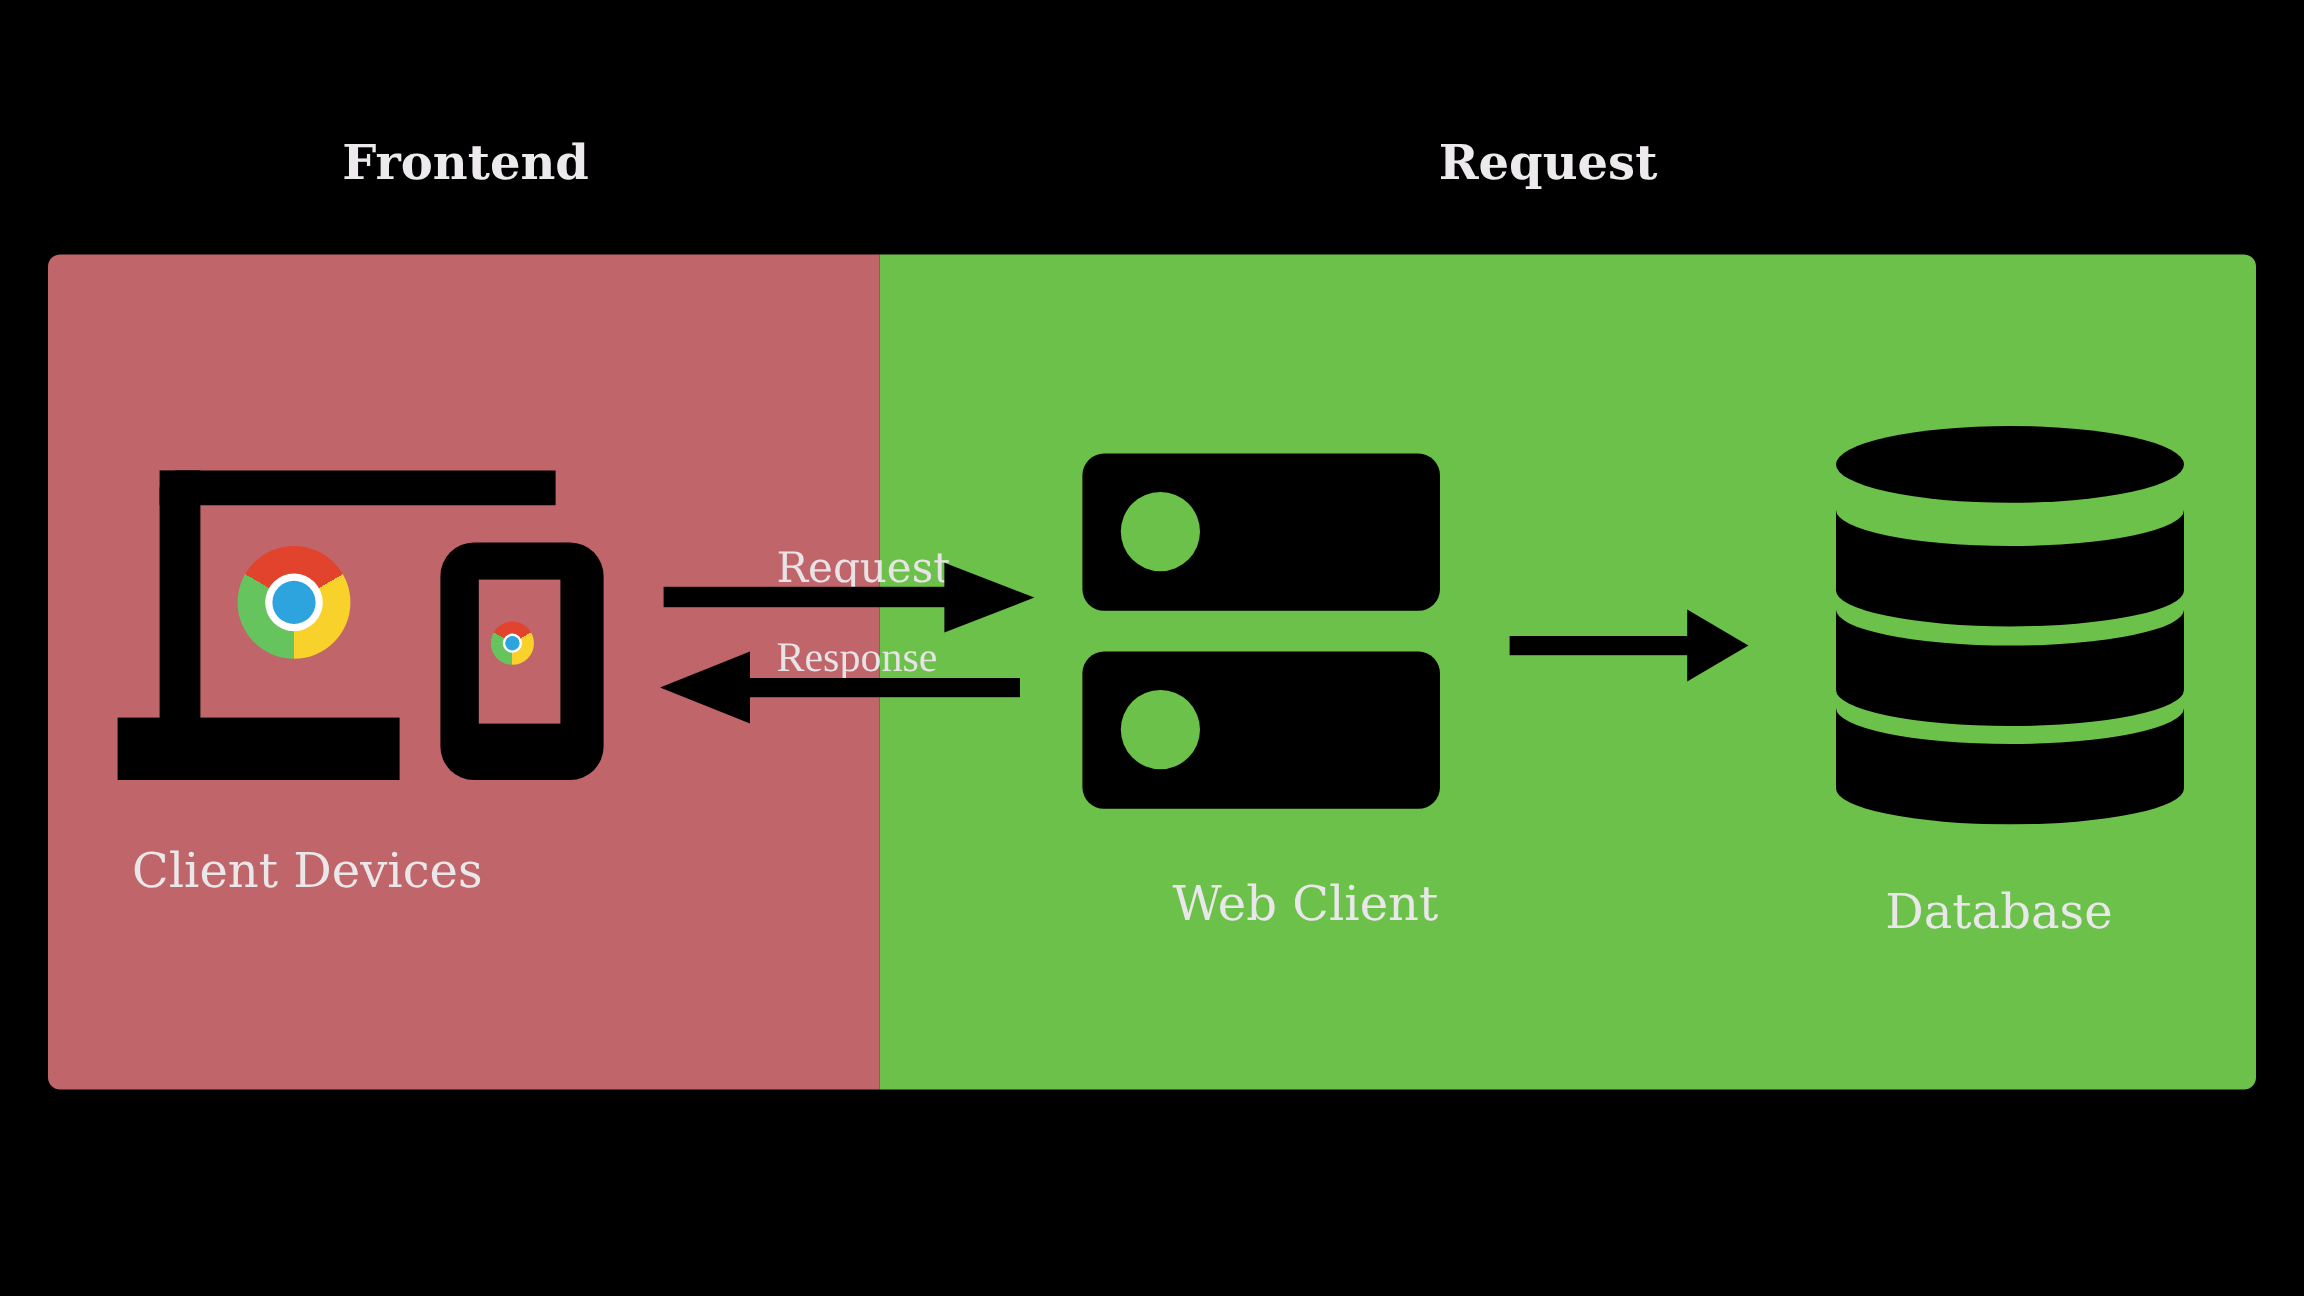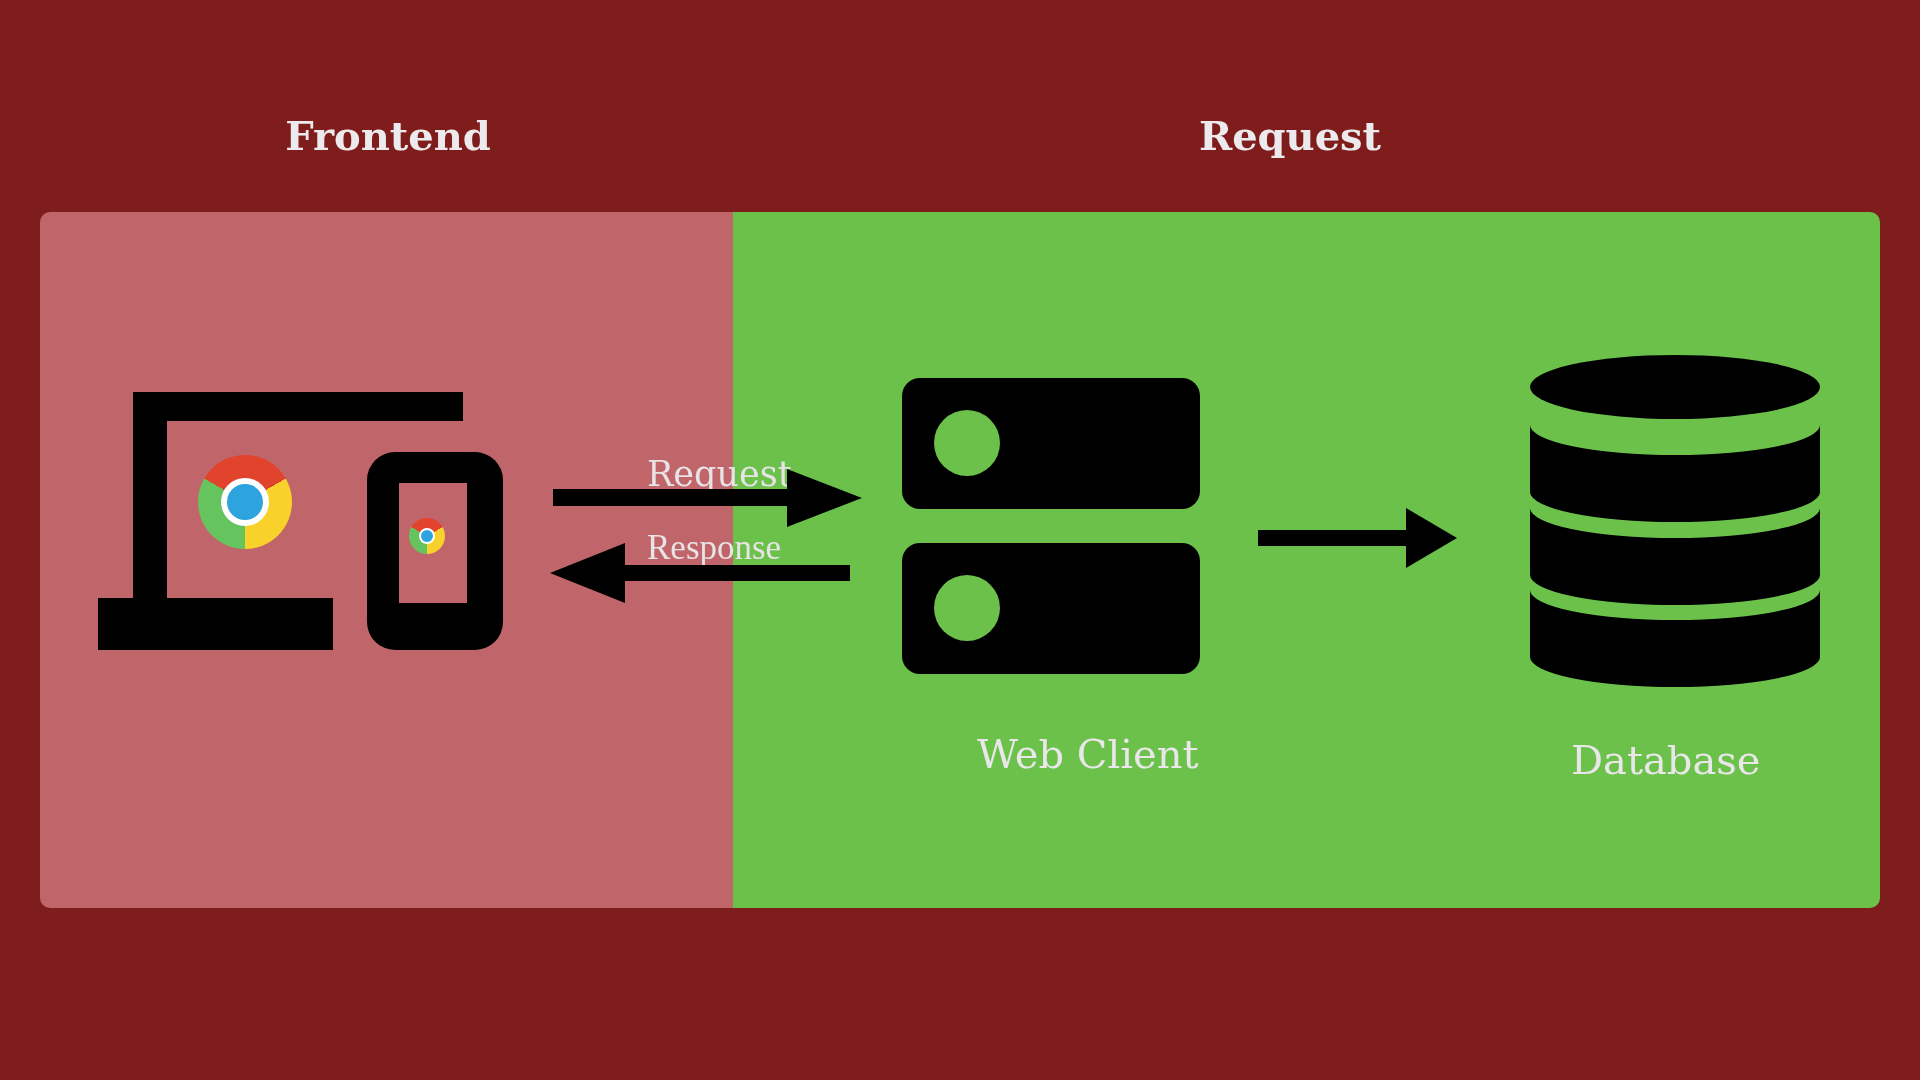--- a/index.html
+++ b/index.html
@@ -1,17 +1,17 @@
 <!DOCTYPE html>
 <html><head>
 <meta charset="utf-8">
 <style>
   html,body{margin:0;padding:0;}
   body{width:1920px;height:1080px;font-family:"DejaVu Serif","Liberation Serif",serif;}
-  .canvas{position:relative;width:1920px;height:1080px;background:#7f1d1d;overflow:hidden;}
+  .canvas{position:relative;width:1920px;height:1080px;background:#000000;overflow:hidden;}
 
   .title{position:absolute;top:116px;transform:translateX(-50%);font-size:40px;font-weight:bold;
          color:#ECEAEC;line-height:1;white-space:nowrap;}
   .title-frontend{left:388px;}
   .title-backend{left:1290px;}
 
   .panel{position:absolute;top:212px;height:696px;}
   .panel-frontend{left:40px;width:693px;background:#C06569;border-radius:10px 0 0 10px;}
   .panel-backend{left:733px;width:1147px;background:#6CC14B;border-radius:0 10px 10px 0;}
 
@@ -84,20 +84,21 @@
     <div class="phone-screen"></div>
     <div class="chrome chrome-lg">
       <div class="chrome-part chrome-white"></div>
       <div class="chrome-part chrome-blue"></div>
     </div>
     <div class="chrome chrome-sm">
       <div class="chrome-part chrome-white"></div>
       <div class="chrome-part chrome-blue"></div>
     </div>
   </div>
+  <div class="node-label label-client">Client Devices</div>
 
   <div class="edge-label label-request">Request</div>
   <div class="arrow-request">
     <div class="shaft"></div>
     <div class="head"></div>
   </div>
   <div class="edge-label label-response">Response</div>
   <div class="arrow-response">
     <div class="shaft"></div>
     <div class="head"></div>

